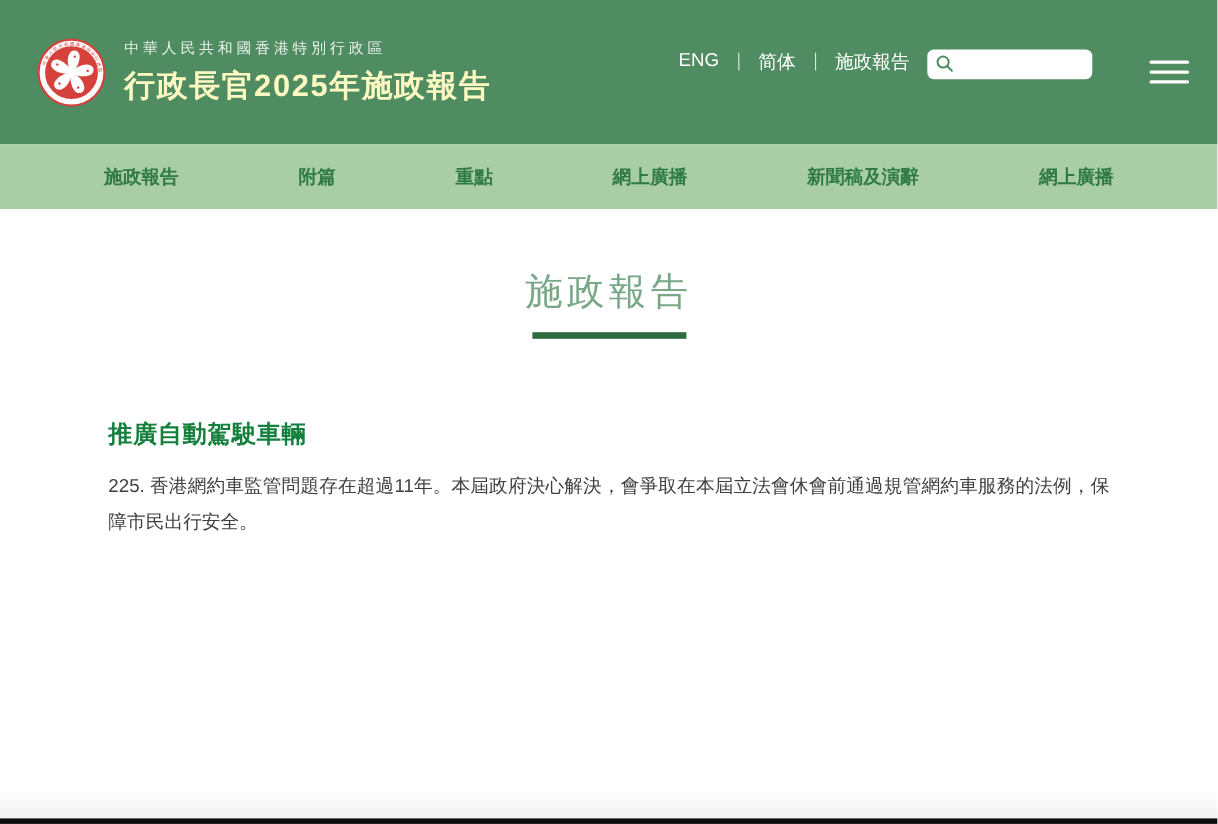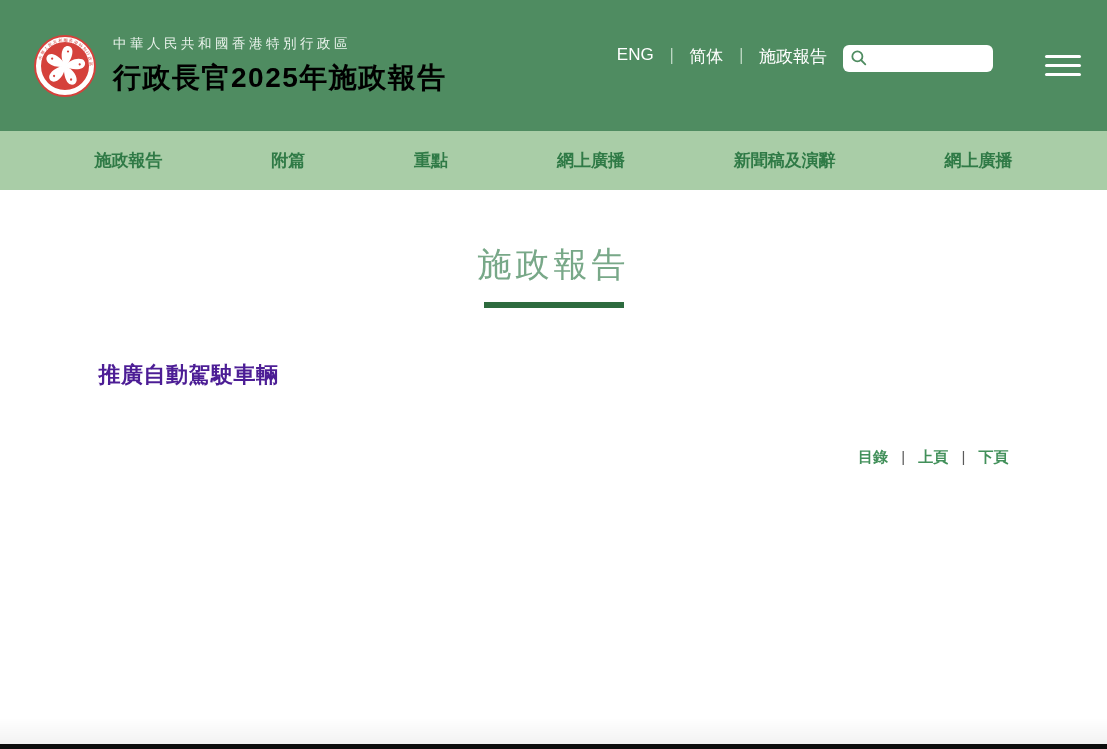--- a/index.html
+++ b/index.html
@@ -38,21 +38,21 @@
     font-size: 13.5px;
     letter-spacing: 3.5px;
     color: #eaf3ec;
     margin-bottom: 6px;
     font-weight: 400;
   }
   .site-title {
     font-size: 28px;
     font-weight: 700;
     letter-spacing: 1.5px;
-    color: #000000;
+    color: #fef9c3;
   }
 
   .header-utils {
     margin-left: auto;
     display: flex;
     align-items: flex-start;
     color: #ffffff;
   }
   .util-link {
     font-size: 17px;
@@ -142,24 +142,24 @@
     letter-spacing: 4px;
     color: #78a888;
   }
   .title-underline {
     width: 140px;
     height: 6px;
     background: #2d6b3e;
     margin: 14px auto 0 auto;
   }
   .section-heading {
-    margin-top: 52px;
+    margin-top: 72px;
     font-size: 22px;
     font-weight: 700;
-    color: #4c1d95;
+    color: #15803d;
     letter-spacing: 0.5px;
   }
   .section-paragraph {
     margin-top: 16px;
     font-size: 17px;
     line-height: 1.92;
     color: #3f3f3f;
     text-align: justify;
   }
   .pager {
@@ -287,26 +287,20 @@
 
   <main class="content">
     <h1 class="page-title">施政報告</h1>
     <div class="title-underline"></div>
 
     <section>
       <h2 class="section-heading">推廣自動駕駛車輛</h2>
     </section>
 
     <section>
+      <p class="section-paragraph">225. 香港網約車監管問題存在超過11年。本屆政府決心解決，會爭取在本屆立法會休會前通過規管網約車服務的法例，保障市民出行安全。</p>
     </section>
 
-    <div class="pager">
-      <a class="pager-link">目錄</a>
-      <span class="pager-sep">|</span>
-      <a class="pager-link">上頁</a>
-      <span class="pager-sep">|</span>
-      <a class="pager-link">下頁</a>
-    </div>
   </main>
 
   <div class="bottom-shadow"></div>
   <div class="bottom-bar"></div>
 </div>
 
 </body></html>

